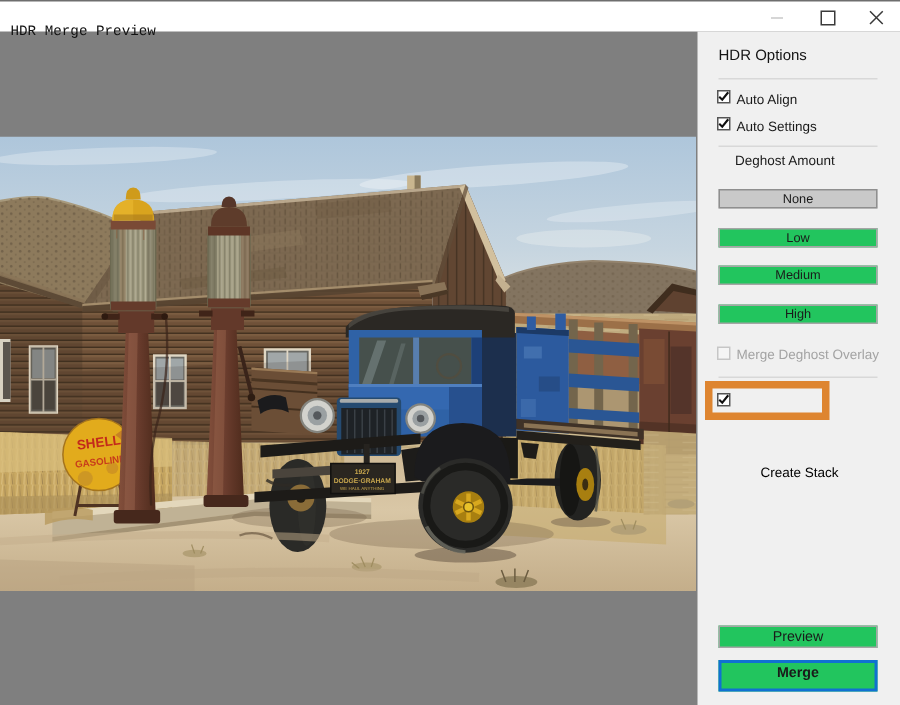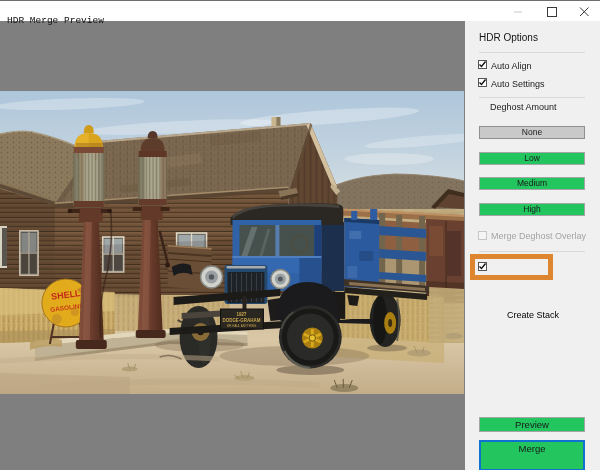--- a/index.html
+++ b/index.html
@@ -385,14 +385,14 @@
     <div class="cbl" style="left:26px;top:210px;color:#a3a3a3;">Merge Deghost Overlay</div>
     <div class="sep" style="top:230px;"></div>
     <div style="position:absolute;left:5px;top:232.5px;width:73px;height:16.5px;border:5px solid #de8530;"></div>
     <div class="cb" style="left:13px;top:240.5px;">
       <svg width="9" height="9" viewBox="0 0 9 9" style="position:absolute;left:-1px;top:-1px">
         <path d="M1.5,4.5 L3.5,6.5 L7.5,1.5" stroke="#111" stroke-width="1.4" fill="none"></path>
       </svg>
     </div>
     <div class="cbl" style="left:42px;top:241px;color:#000;margin-top:48px;">Create Stack</div>
     <div class="btn" style="top:395.5px;height:15px;line-height:13px;font-size:9.5px;">Preview</div>
-    <div class="btn" style="top:419px;height:31px;border:2px solid #1071d1;line-height:13px;font-size:9.5px;font-weight:normal;">Merge</div>
+    <div class="btn" style="top:419px;height:21px;border:2px solid #1071d1;line-height:13px;font-size:9.5px;font-weight:bold;">Merge</div>
   </div>
 
 </body></html>

